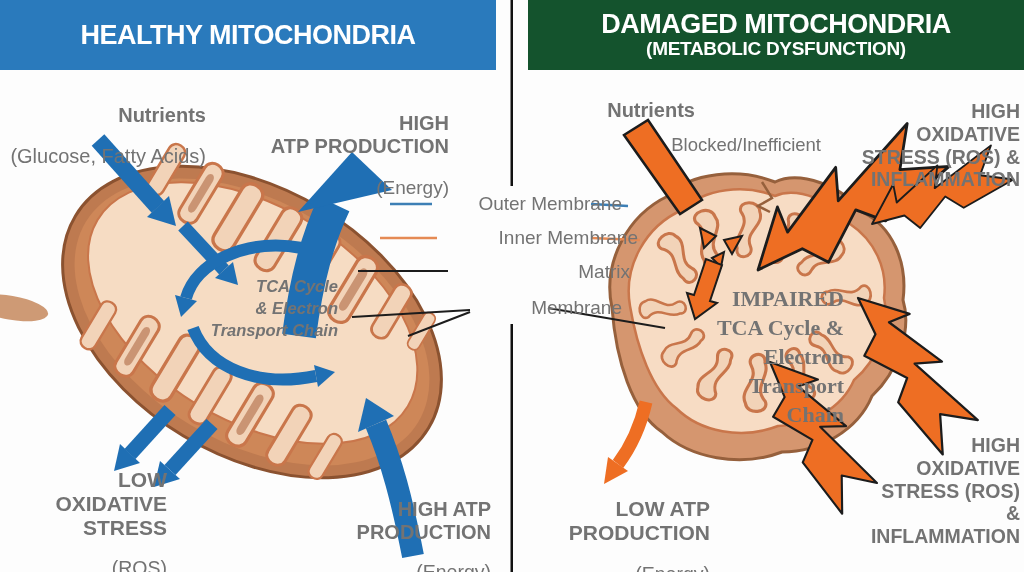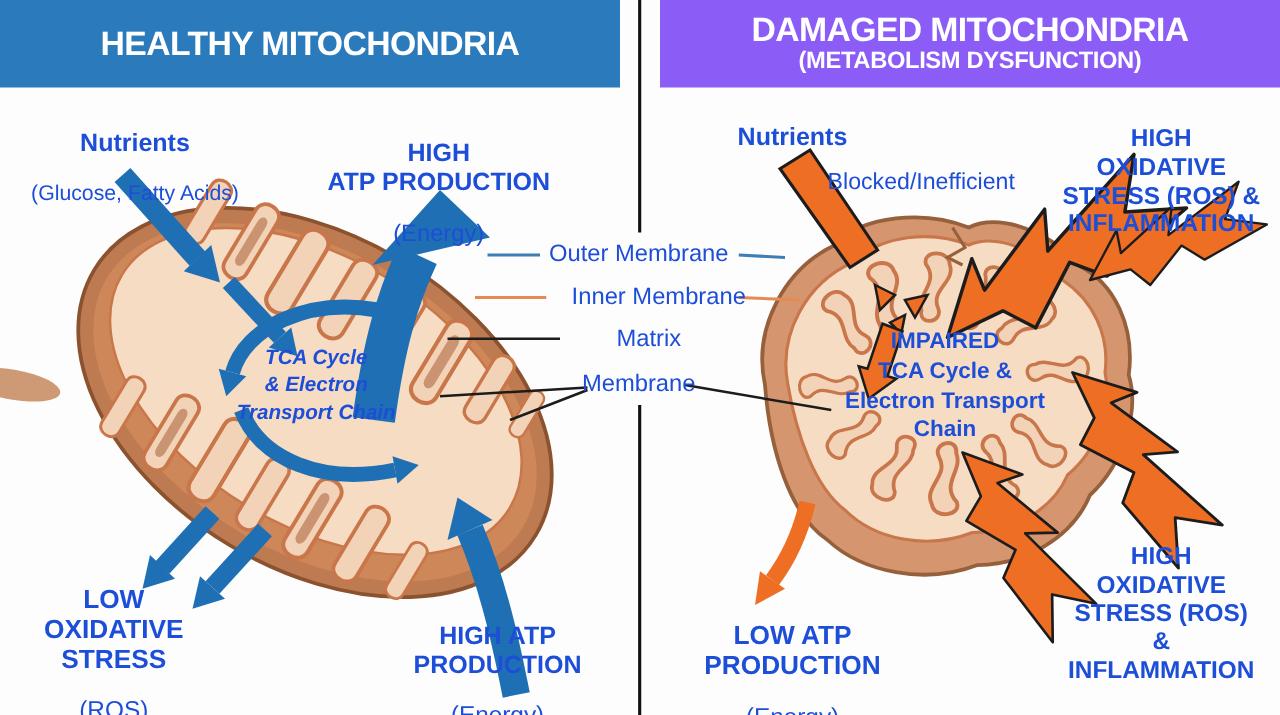--- a/index.html
+++ b/index.html
@@ -4,21 +4,21 @@
 <style>
   html,body{margin:0;padding:0;background:#e9e9e9;}
   #stage{position:relative;width:1024px;height:572px;background:#fdfdfd;overflow:hidden;
          font-family:"Liberation Sans",sans-serif;}
   
   #hdr{position:absolute;left:0;top:0;width:1024px;height:70px;display:flex;gap:32px;}
   .hdr-half{width:512px;height:70px;display:flex;flex-direction:column;align-items:center;justify-content:center;color:#fff;}
   .hdr-title{font-size:27px;font-weight:bold;letter-spacing:-0.5px;line-height:1.05;}
   .hdr-sub{font-size:19px;font-weight:bold;letter-spacing:-0.3px;}
   
-  .lbl{position:absolute;text-align:center;color:#1d4ed8;white-space:pre-line;}
+  .lbl{position:absolute;text-align:right;color:#737373;white-space:pre-line;}
   .b{font-weight:bold;}
   svg{position:absolute;left:0;top:0;}
   .z2{z-index:2;}
 </style>
 </head>
 <body>
 
 <div id="stage">
 
   <svg width="1024" height="572" viewBox="0 0 1024 572">
@@ -144,29 +144,29 @@
     <g>
       <rect x="510.5" y="0" width="2.5" height="186" fill="#111"></rect>
       <rect x="510.5" y="324" width="2.5" height="248" fill="#111"></rect>
     </g>
   </svg>
 
   <div id="hdr">
     <div class="hdr-half" style="background:#2A7ABC">
       <div class="hdr-title">HEALTHY MITOCHONDRIA</div>
     </div>
-    <div class="hdr-half" style="background:#8b5cf6">
+    <div class="hdr-half" style="background:#14532d">
       <div class="hdr-title">DAMAGED MITOCHONDRIA</div>
-      <div class="hdr-sub">(METABOLISM DYSFUNCTION)</div>
+      <div class="hdr-sub">(METABOLIC DYSFUNCTION)</div>
     </div>
   </div>
 
   <div class="lbl z2" style="left:10px;top:86px;width:196px;">
     <span class="b" style="font-size:20px;">Nutrients</span><br>
-    <span style="font-size:17px;">(Glucose, Fatty Acids)</span>
+    <span style="font-size:20px;">(Glucose, Fatty Acids)</span>
   </div>
 
   <div class="lbl z2" style="left:253px;top:94px;width:196px;line-height:1.15;">
     <span class="b" style="font-size:20px;">HIGH
 ATP PRODUCTION</span><br>
     <span style="font-size:19px;">(Energy)</span>
   </div>
 
   <div class="lbl b z2" style="left:168px;top:276px;width:170px;font-size:16.5px;line-height:1.32;font-style:italic;">TCA Cycle
 &amp; Electron
@@ -192,21 +192,21 @@
 
   <div class="lbl b z2" style="left:573px;top:99px;width:122px;font-size:20px;">Nutrients</div>
 
   <div class="lbl z2" style="left:653px;top:134px;width:168px;font-size:18.5px;">Blocked/Inefficient</div>
 
   <div class="lbl b z2" style="left:838px;top:100px;width:182px;font-size:19.5px;line-height:1.17;">HIGH
 OXIDATIVE
 STRESS (ROS) &amp;
 INFLAMMATION</div>
 
-  <div class="lbl b z2" style="left:668px;top:261px;width:176px;font-size:18px;line-height:1.32;">IMPAIRED
+  <div class="lbl b z2" style="left:668px;top:284px;width:176px;font-size:22px;line-height:1.32;font-family:Liberation Serif, serif;">IMPAIRED
 TCA Cycle &amp;
 Electron Transport
 Chain</div>
 
   <div class="lbl z2" style="left:558px;top:479px;width:152px;line-height:1.13;">
     <span class="b" style="font-size:21px;">LOW ATP
 PRODUCTION</span><br>
     <span style="font-size:19.5px;">(Energy)</span>
   </div>
 

